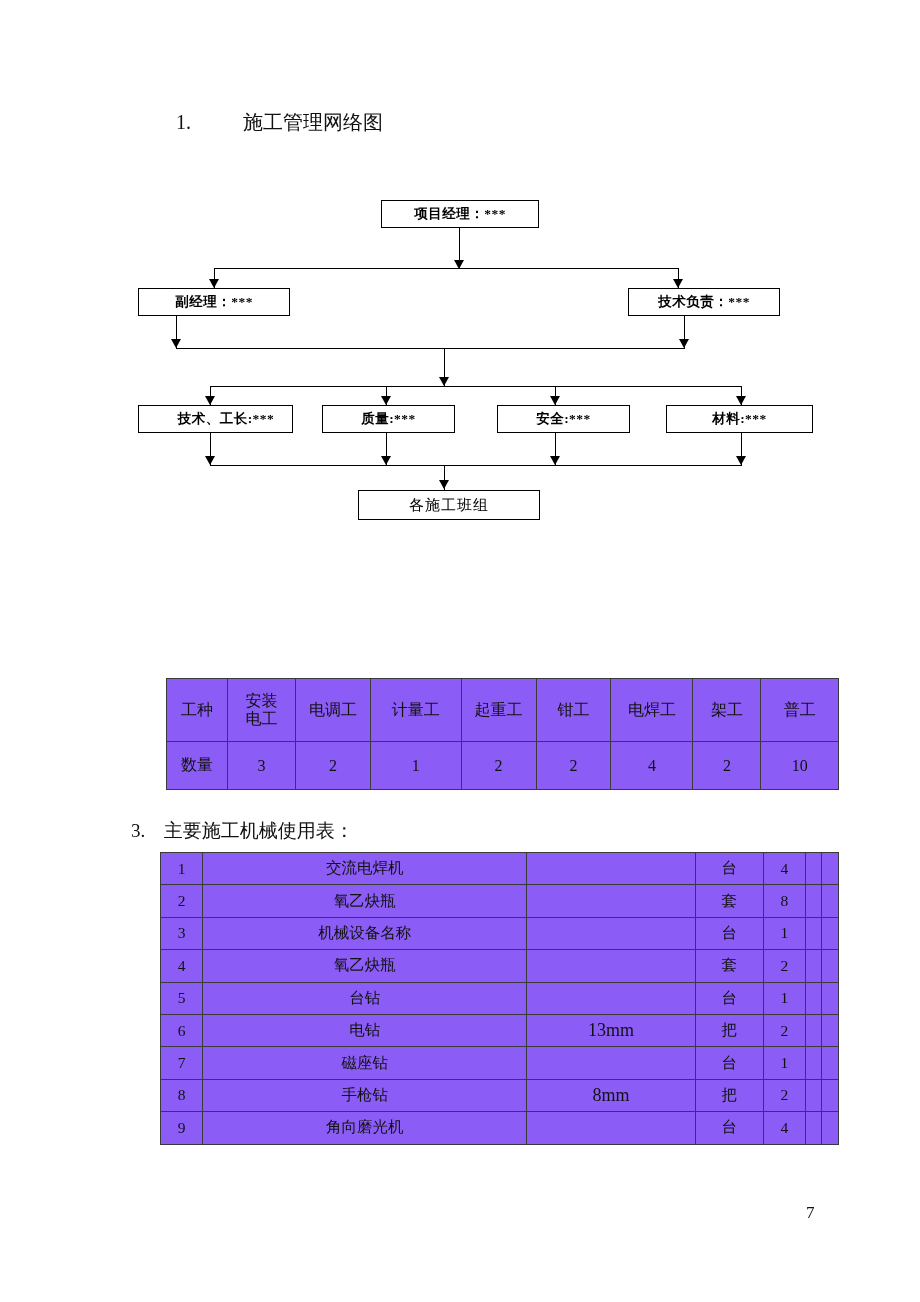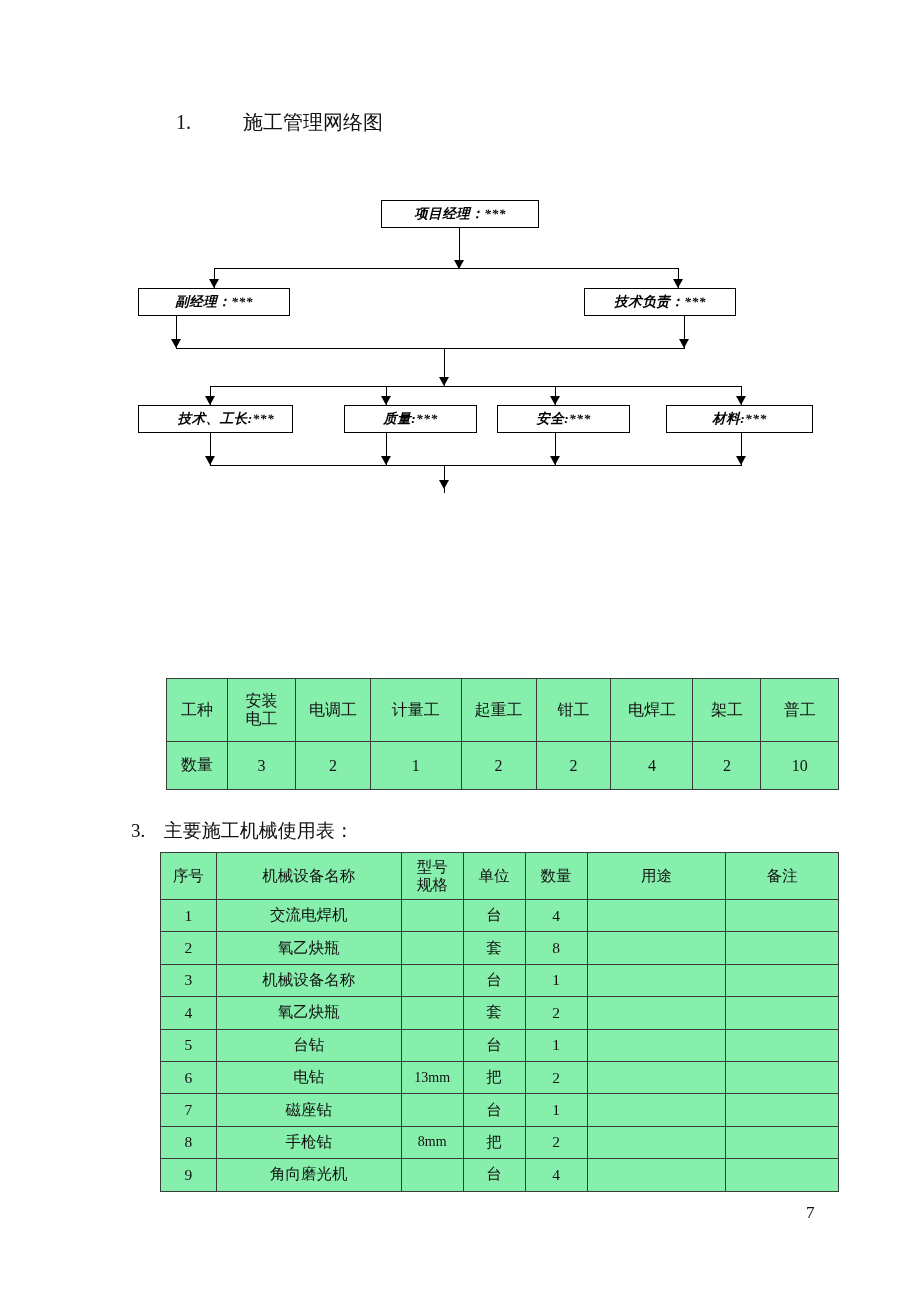--- a/index.html
+++ b/index.html
@@ -35,21 +35,21 @@
   #heading-1 .num { width: 62px; }
   #heading-2 { left: 131px; top: 645px; font-size: 19px; }
   #heading-2 .num { width: 28px; }
   #heading-3 { left: 131px; top: 821px; font-size: 19px; }
   #heading-3 .num { width: 28px; }
 
   
   #flowchart {
     position: absolute;
     left: 0; top: 180px;
-    width: 920px; height: 360px; font-style: italic;
+    width: 920px; height: 360px;
   }
   .node {
     position: absolute;
     box-sizing: border-box;
     border: 1px solid #000;
     background: #fff;
     font-family: "Liberation Serif", "DejaVu Serif", serif;
     font-weight: bold;
     font-size: 13.5px;
     letter-spacing: 0.5px;
@@ -58,23 +58,23 @@
     justify-content: center;
     text-align: center;
     color: #000;
     height: 28px;
   }
   .node.plain { font-weight: normal; font-size: 15px; letter-spacing: 1px; }
 
   
   #node-pm     { left: 381px; top: 20px;  width: 158px; }
   #node-deputy { left: 138px; top: 108px; width: 152px; }
-  #node-tech   { left: 584px; top: 108px; width: 152px; }
+  #node-tech   { left: 628px; top: 108px; width: 152px; }
   #node-r1     { left: 138px; top: 225px; width: 155px; padding-left: 21px; }
-  #node-r2     { left: 344px; top: 225px; width: 133px; }
+  #node-r2     { left: 322px; top: 225px; width: 133px; }
   #node-r3     { left: 497px; top: 225px; width: 133px; }
   #node-r4     { left: 666px; top: 225px; width: 147px; }
   #node-teams  { left: 358px; top: 310px; width: 182px; height: 30px; }
 
   .vline, .hline {
     position: absolute;
     background: #000;
   }
   .vline { width: 1.4px; }
   .hline { height: 1.4px; }
@@ -83,21 +83,21 @@
     width: 0; height: 0;
     border-left: 5.5px solid transparent;
     border-right: 5.5px solid transparent;
     border-top: 9px solid #000;
   }
 
   
   table.doc {
     position: absolute;
     border-collapse: collapse;
-    background: #86efac;
+    background: #8b5cf6;
     font-family: "Liberation Serif", "DejaVu Serif", serif;
     color: #111;
     padding-left: 40px;
   }
   table.doc td {
     border: 1px solid #3a3a3a;
     text-align: center;
     vertical-align: middle;
     padding: 0 2px;
     font-size: 16px;
@@ -106,21 +106,21 @@
   
   #table-labour { left: 166px; top: 678px; width: 673px; }
   #table-labour td { height: 62px; }
   #table-labour tr.qty td { height: 47px; }
   #table-labour td.cw { line-height: 1.15; }
 
   
   #table-machine { left: 160px; top: 852px; width: 679px; }
   #table-machine td { height: 31.4px; font-size: 15.5px; }
   #table-machine tr.head td { height: 46px; line-height: 1.15; }
-  #table-machine td.spec { font-size: 14px; }
+  #table-machine td.spec { font-size: 18px; }
 
   
   #footer-note {
     position: absolute;
     left: 0; top: 1208px;
     width: 920px;
     text-align: center;
     font-family: "Liberation Serif", "DejaVu Serif", serif;
     font-weight: bold;
     font-size: 12.5px;
@@ -204,20 +204,23 @@
     <div class="arrow" style="left:381px; top:276px;"></div>
     <div class="vline" style="left:555px; top:253px; height:32px;"></div>
     <div class="arrow" style="left:550px; top:276px;"></div>
     <div class="vline" style="left:741px; top:253px; height:32px;"></div>
     <div class="arrow" style="left:736px; top:276px;"></div>
     <div class="hline" style="left:210px; top:285px; width:532px;"></div>
 
     <div class="vline" style="left:444px; top:285px; height:28px;"></div>
     <div class="arrow" style="left:439px; top:300px;"></div>
 
+    <div class="node plain" id="node-teams">
+      <span>各施工班组</span>
+    </div>
   </div>
 
 
   <table class="doc" id="table-labour">
     <tbody>
         <tr class="trades">
       <td style="width:62px">工种</td>
       <td class="cw" style="width:70px">
         <span>安装</span><br>
         <span>电工</span>
@@ -244,32 +247,20 @@
   </tbody>
     </table>
 
   <div class="heading" id="heading-3">
     <span class="num">3.</span>
     <span>主要施工机械使用表：</span>
   </div>
 
   <table class="doc" id="table-machine">
     <tbody>
-        <tr class="head">
-      <td style="width:53px">序号</td>
-      <td style="width:192px">机械设备名称</td>
-      <td style="width:58px">
-        <span>型号</span><br>
-        <span>规格</span>
-      </td>
-      <td style="width:60px">单位</td>
-      <td style="width:60px">数量</td>
-      <td style="width:142px">用途</td>
-      <td style="width:114px">备注</td>
-    </tr>
 
     <tr>
       <td>1</td>
       <td>交流电焊机</td>
       <td class="spec"></td>
       <td>台</td>
       <td>4</td>
       <td></td>
       <td></td>
     </tr>

